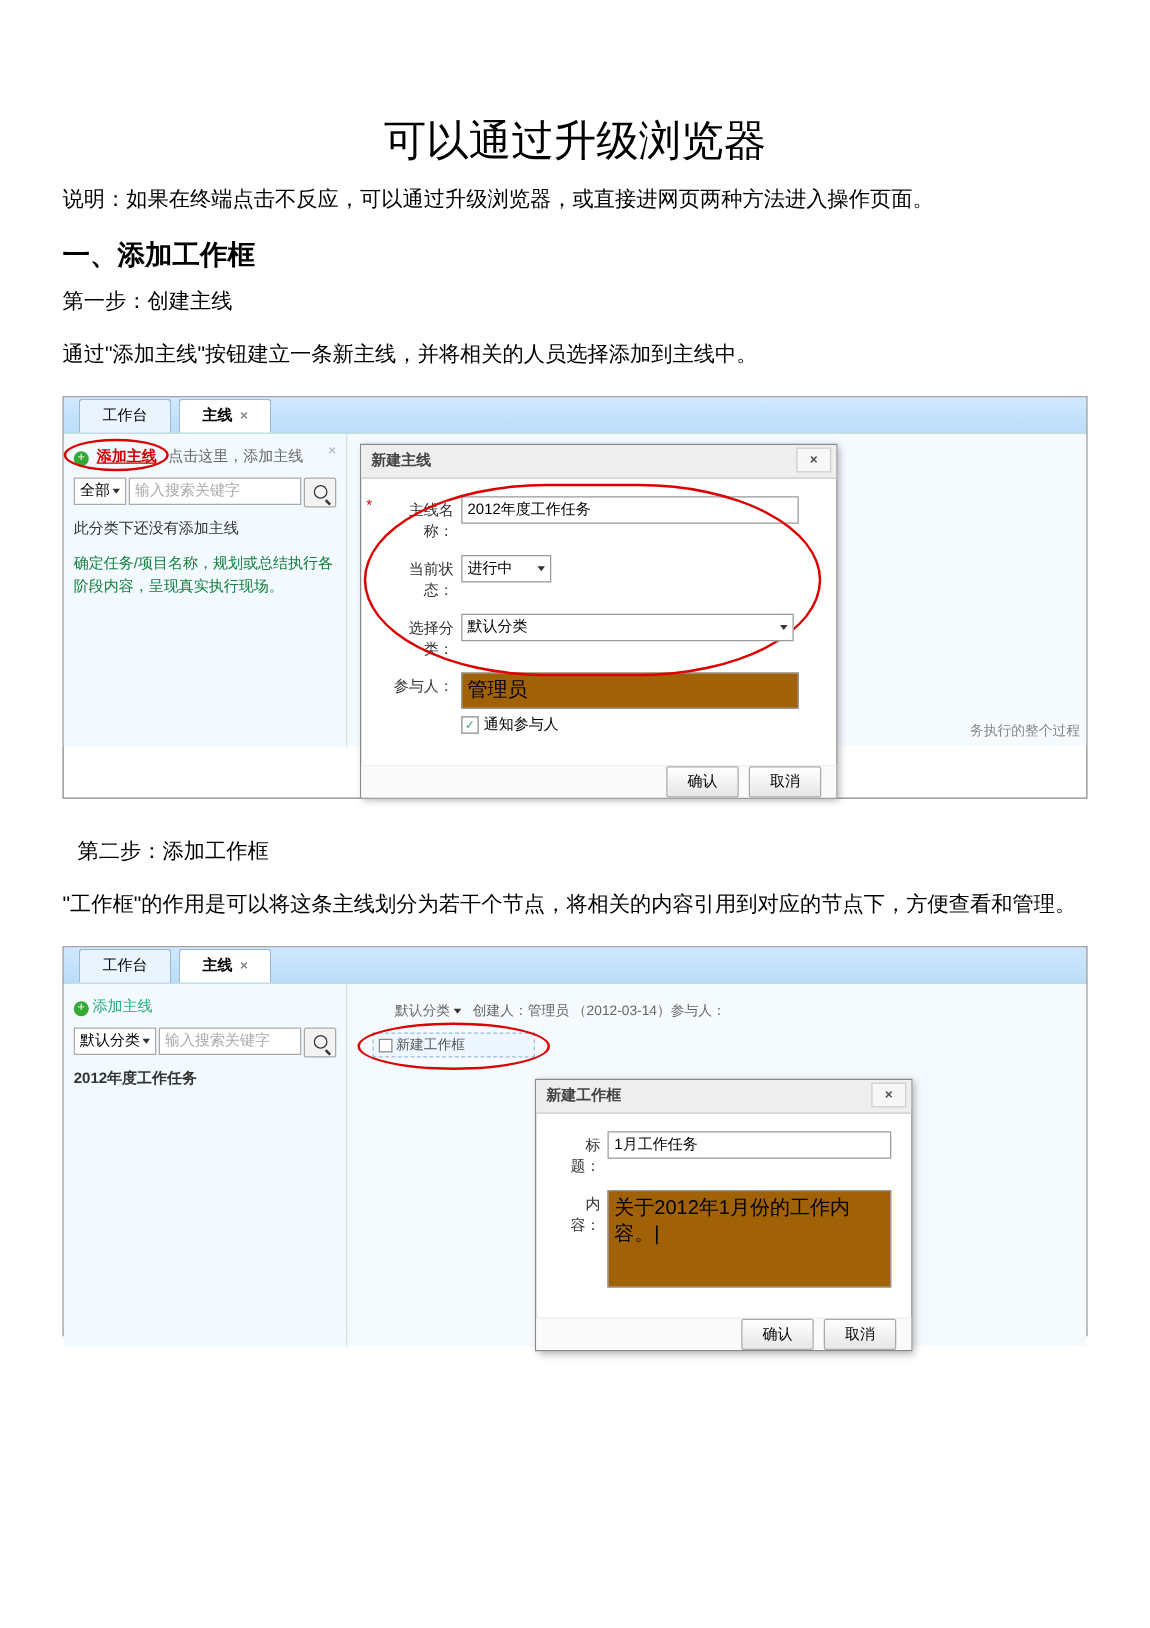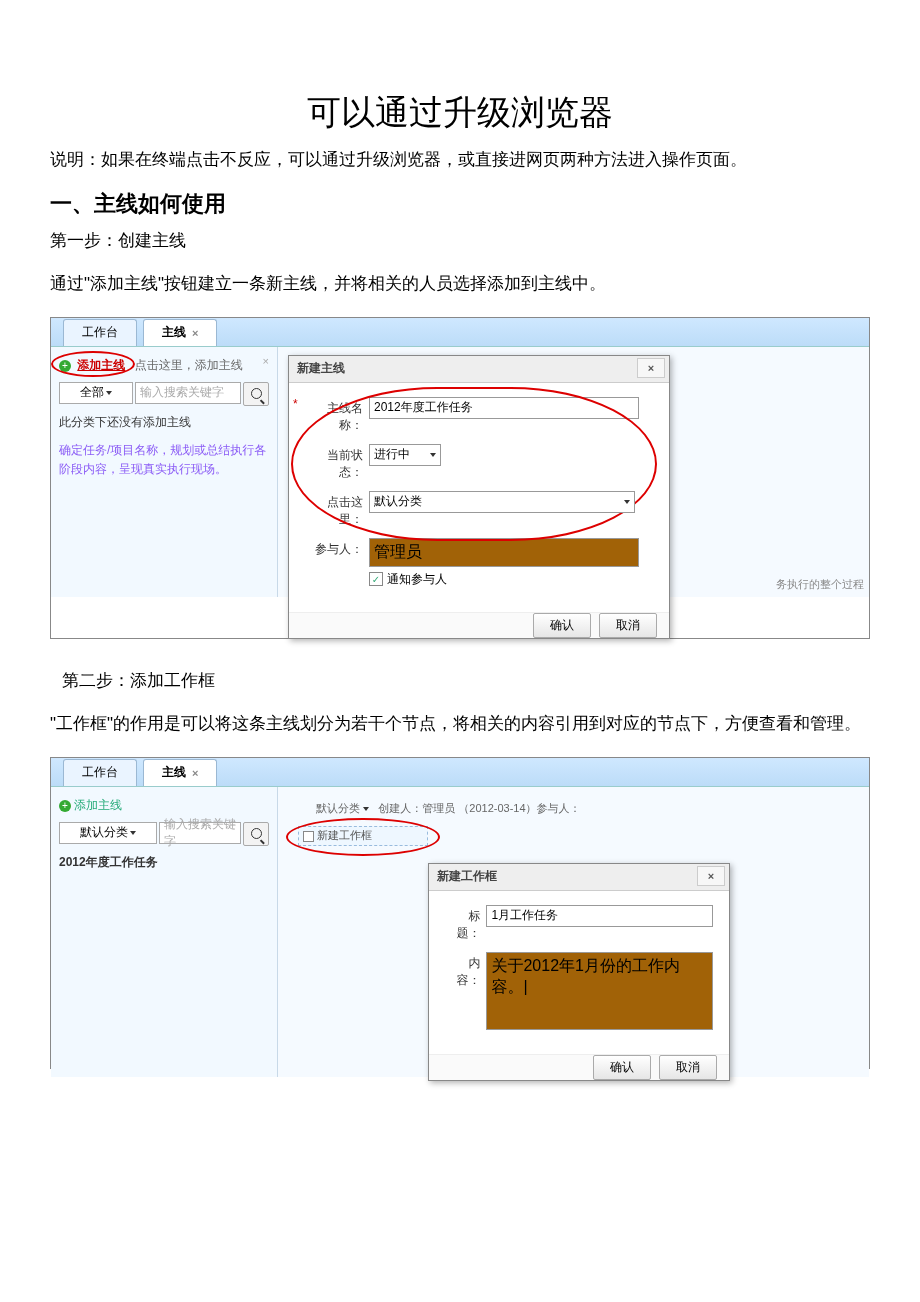--- a/index.html
+++ b/index.html
@@ -18,29 +18,29 @@
   .workarea{display:flex;min-height:250px}
   .sidebar{width:210px;background:#f2f9ff;border-right:1px solid #c8d9e8;padding:10px 8px;font-size:12px;position:relative}
   .main{flex:1;background:#f5faff;position:relative;padding:20px 10px 60px}
 
   .addline{color:#c00;text-decoration:underline;font-weight:bold}
   .plus{display:inline-block;width:12px;height:12px;border-radius:50%;background:#3a3;color:#fff;text-align:center;line-height:12px;font-size:10px;margin-right:3px}
   .hint{color:#666}
   .close-x{position:absolute;right:8px;top:8px;color:#aaa;font-size:11px}
 
   .searchrow{display:flex;margin:8px 0;gap:2px}
-  .sel{border:1px solid #aaa;background:#fff;height:20px;font-size:12px;padding:0 20px;display:flex;align-items:center;gap:2px}
+  .sel{border:1px solid #aaa;background:#fff;height:20px;font-size:12px;padding:0 4px;display:flex;align-items:center;gap:2px}
   .caret{width:0;height:0;border-left:3px solid transparent;border-right:3px solid transparent;border-top:4px solid #333;display:inline-block}
   .searchbox{flex:1;border:1px solid #aaa;height:20px;font-size:12px;padding:0 4px;color:#aaa;background:#fff;display:flex;align-items:center}
   .magbtn{width:24px;height:22px;border:1px solid #aaa;background:#f3f3f3;display:flex;align-items:center;justify-content:center;border-radius:2px}
   .mag{width:9px;height:9px;border:1.5px solid #333;border-radius:50%;position:relative}
   .mag::after{content:"";position:absolute;right:-4px;bottom:-4px;width:5px;height:1.5px;background:#333;transform:rotate(45deg)}
 
   .sub1{color:#333;margin:6px 0}
-  .sub2{color:#8b5cf6;margin-top:10px;line-height:1.6}
+  .sub2{color:#15803d;margin-top:10px;line-height:1.6}
   .tree-item{font-weight:bold;color:#333;margin-top:6px}
 
   .ring{position:absolute;border:2px solid #d00;border-radius:50%/50%;pointer-events:none}
 
   .dialog{position:absolute;background:#fff;border:1px solid #888;box-shadow:2px 2px 6px rgba(0,0,0,.3)}
   .dlg-title{background:#eee;border-bottom:1px solid #ccc;height:26px;display:flex;align-items:center;padding:0 8px;font-size:12px;font-weight:bold;color:#444;position:relative}
   .dlg-x{position:absolute;right:4px;top:2px;width:26px;height:18px;border:1px solid #ccc;background:#f7f7f7;display:flex;align-items:center;justify-content:center;font-size:11px;color:#555}
   .dlg-body{padding:14px 16px;font-size:12px}
   .field{display:flex;align-items:flex-start;margin-bottom:10px;gap:6px}
   .label{width:58px;text-align:right;color:#333;padding-top:3px}
@@ -64,21 +64,21 @@
   .mmeta{font-size:11px;color:#666;margin:4px 0 10px 28px}
   .newbox{border:1px dashed #9bd;background:#eef7ff;width:110px;height:18px;font-size:11px;color:#555;display:flex;align-items:center;padding-left:18px;margin-left:10px;position:relative}
   .newbox::before{content:"";position:absolute;left:4px;top:4px;width:9px;height:9px;border:1px solid #888;background:#fff}
 </style>
 </head>
 <body>
 
 <div class="page">
   <div class="title">可以通过升级浏览器</div>
   <div class="intro">说明：如果在终端点击不反应，可以通过升级浏览器，或直接进网页两种方法进入操作页面。</div>
-  <div class="h2">一、主线如何使用</div>
+  <div class="h2">一、添加工作框</div>
   <div class="step">第一步：创建主线</div>
   <div class="para">通过"添加主线"按钮建立一条新主线，并将相关的人员选择添加到主线中。</div>
 
   <div class="shot" style="height:320px">
     <div class="tabbar">
       <div class="tab">
           <span>工作台</span>
         </div>
       <div class="tab active">
           <span>主线</span>
@@ -122,21 +122,21 @@
                 <div class="inp wide">2012年度工作任务</div>
               </div>
             <div class="field">
                 <span class="label">当前状态：</span>
                 <div class="selbox" style="width:48px">
                   <span>进行中</span>
                   <span class="caret"></span>
                 </div>
               </div>
             <div class="field">
-                <span class="label">点击这里：</span>
+                <span class="label">选择分类：</span>
                 <div class="selbox" style="width:242px">
                   <span>默认分类</span>
                   <span class="caret"></span>
                 </div>
               </div>
             <div class="field">
                 <span class="label">参与人：</span>
               <div>
                 <div class="tarea">管理员</div>
                 <div style="margin-top:4px"><span class="chk">✓</span><span>通知参与人</span></div>

